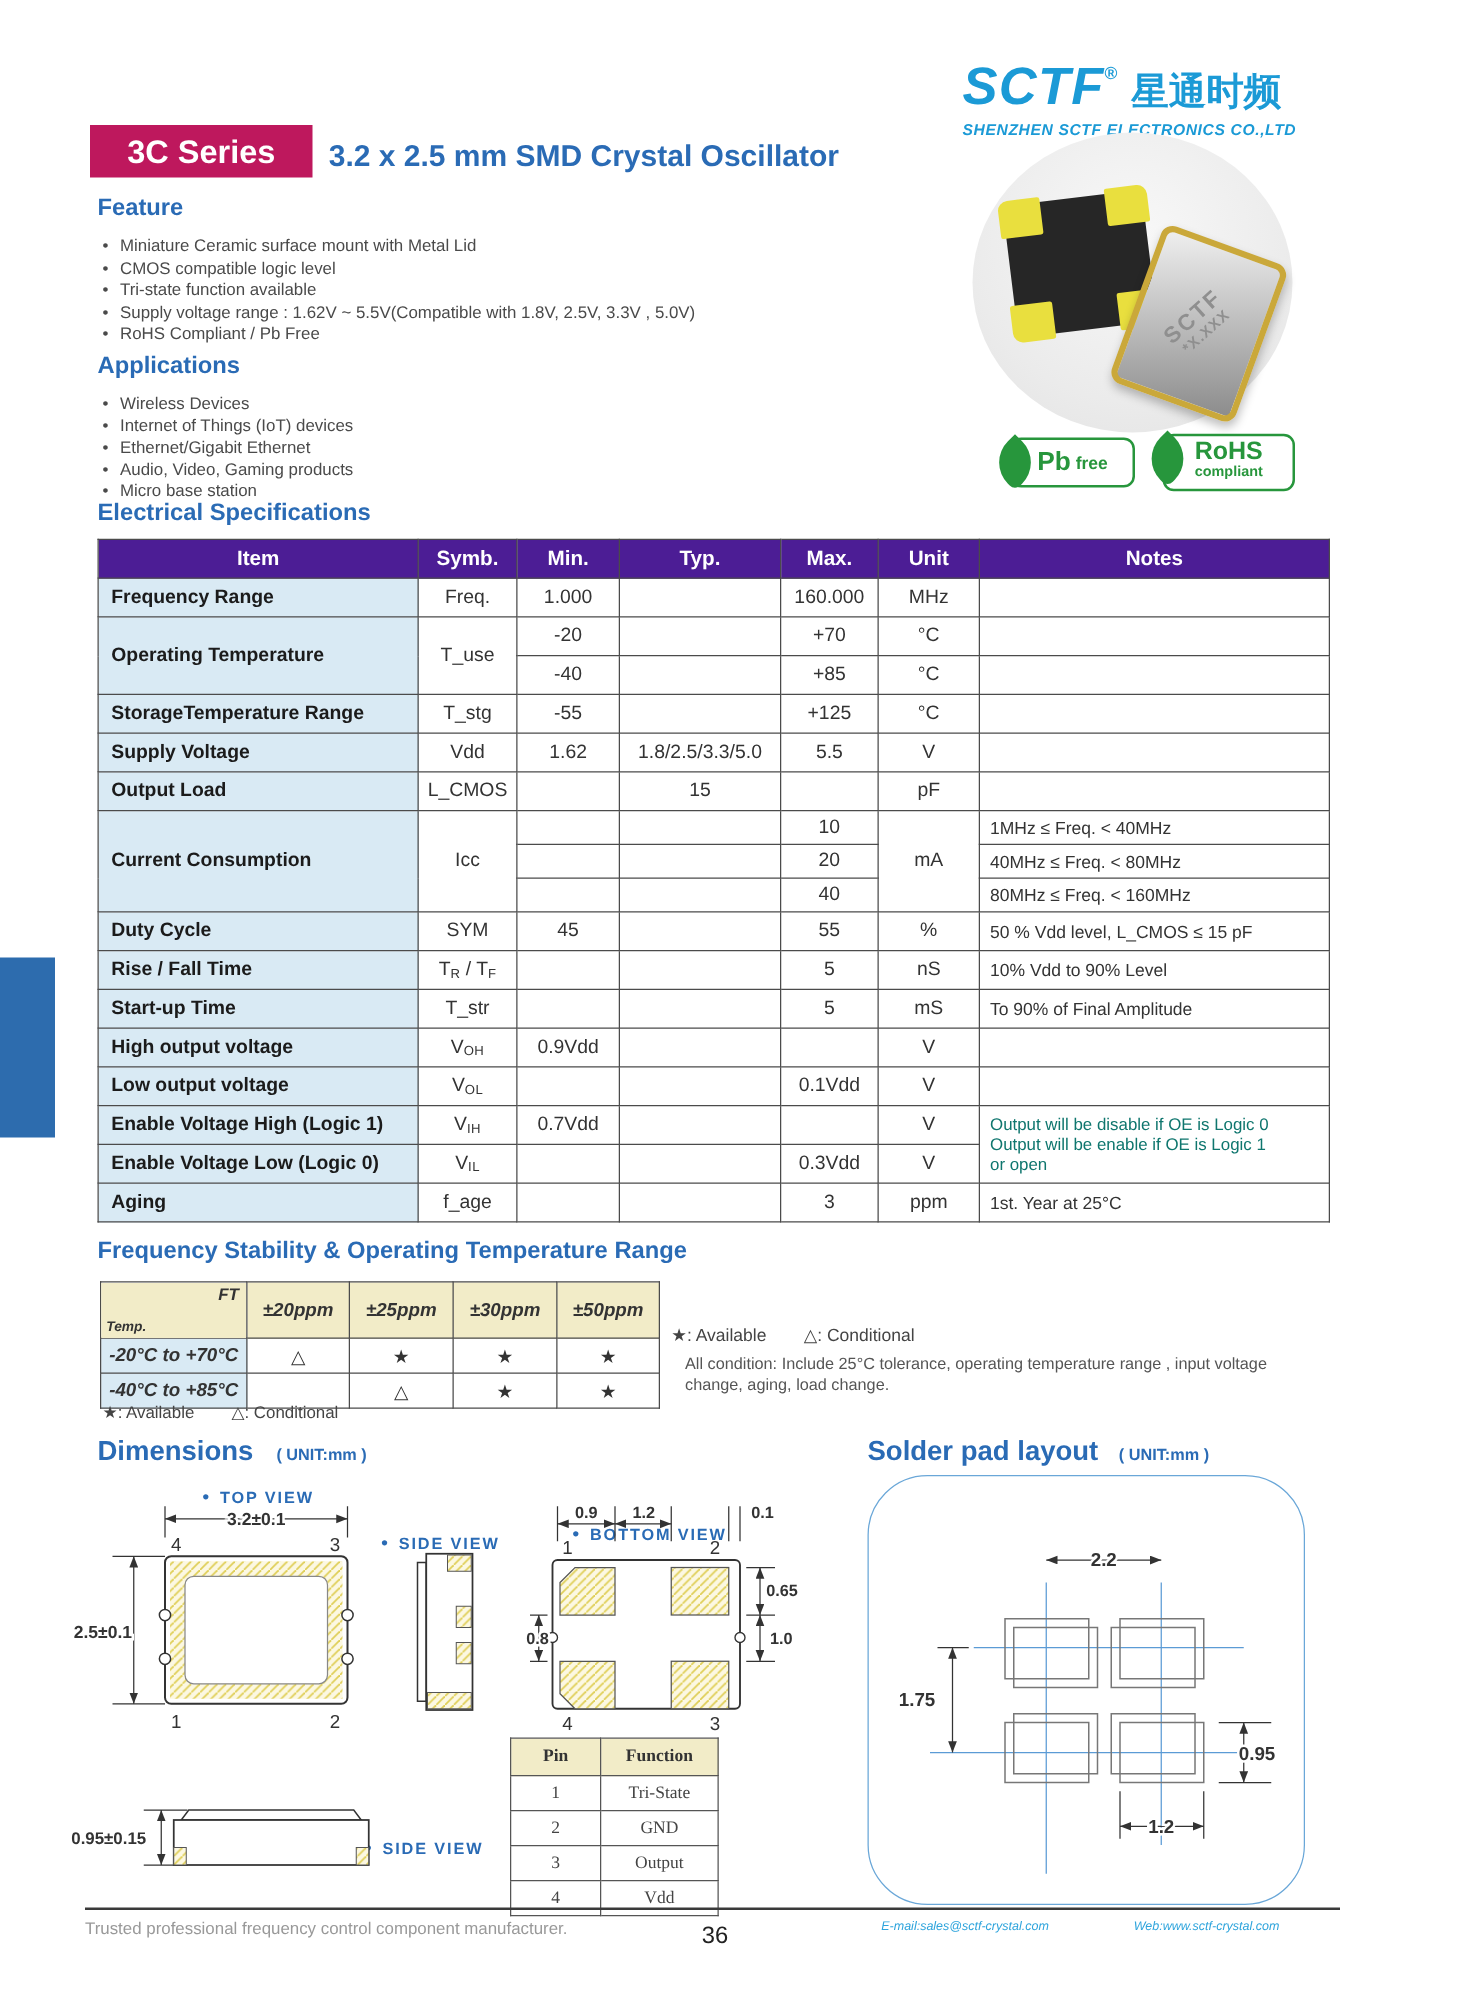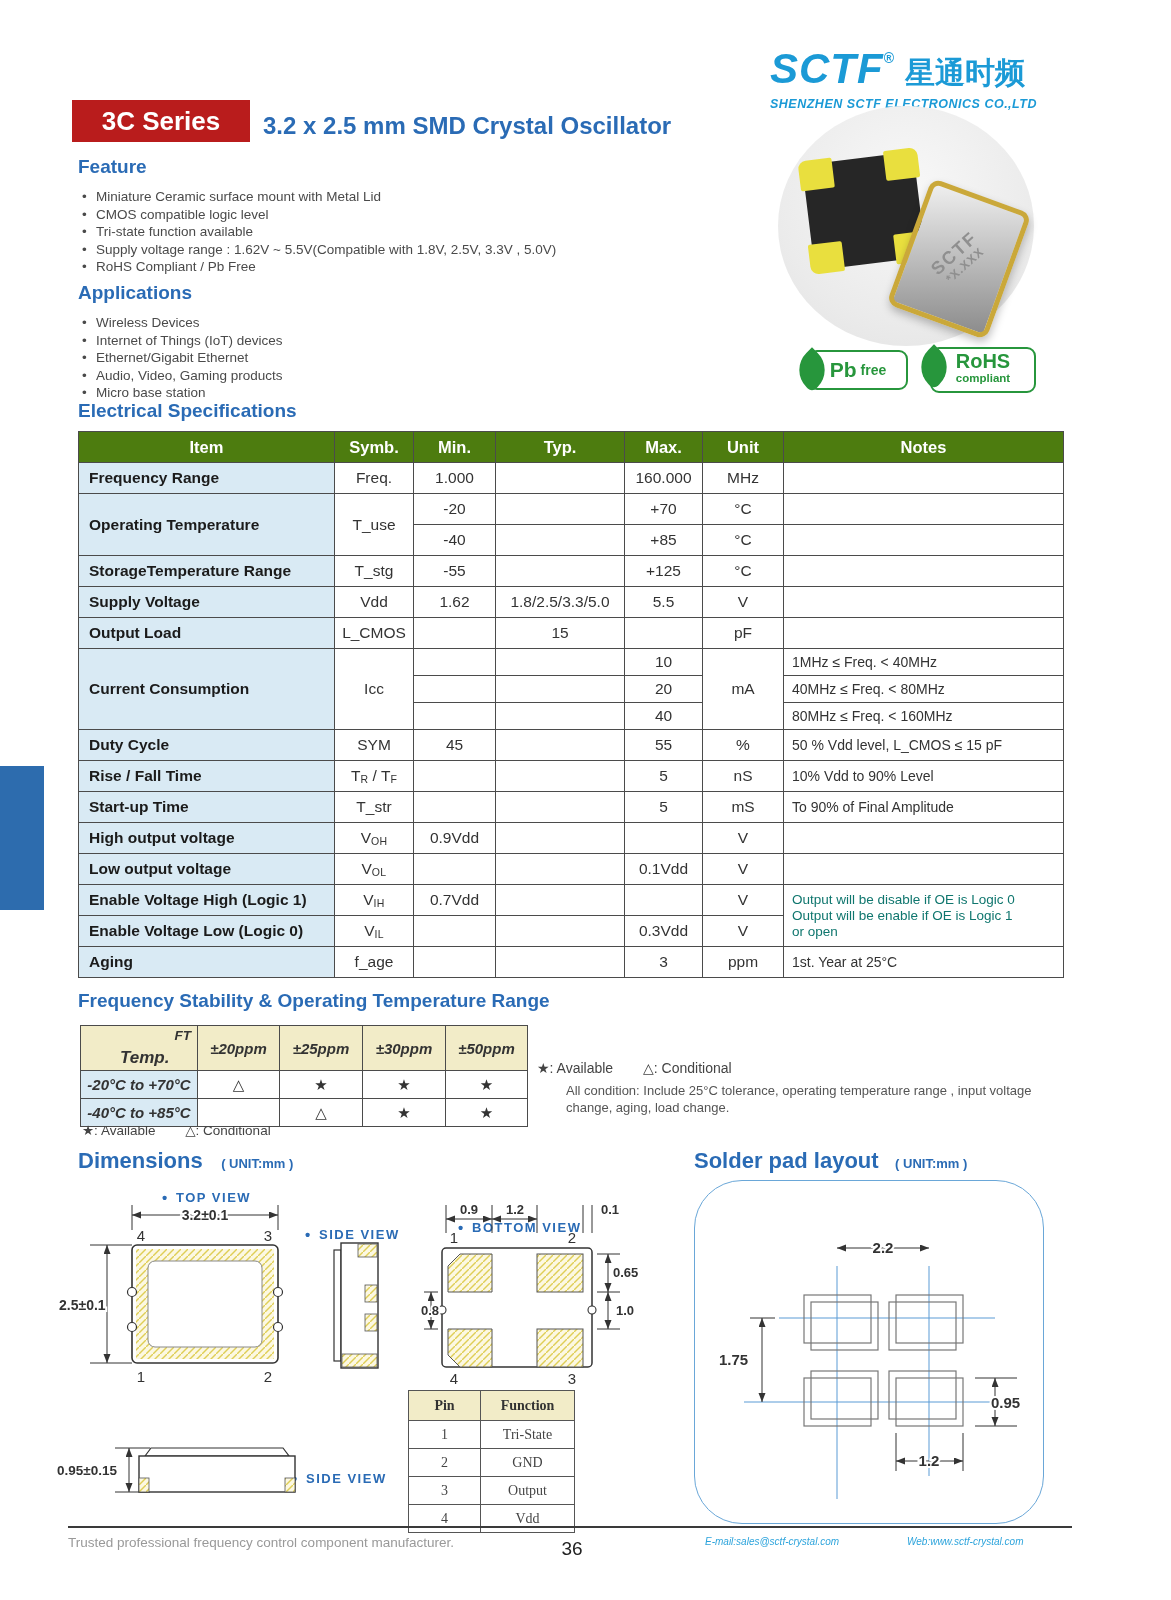--- a/index.html
+++ b/index.html
@@ -13,21 +13,21 @@
   .big-h{font-size:22px;}
   .unit-note{font-size:13px;color:#2a6bb5;font-weight:bold;}
 
   
   .logo-brand{font-size:42px;font-weight:bold;font-style:italic;color:#1b9ad6;letter-spacing:1px;line-height:44px;}
   .logo-reg{font-size:14px;vertical-align:20px;font-style:normal;}
   .logo-cn{font-size:30px;font-weight:bold;color:#1b9ad6;margin-left:10px;font-style:normal;}
   .logo-sub{font-size:12.5px;font-weight:bold;font-style:italic;color:#1b9ad6;letter-spacing:.5px;margin-top:3px;}
 
   
-  .series-badge{background:#b91c1c;color:#fff;font-size:26px;font-weight:bold;text-align:center;line-height:42px;}
+  .series-badge{background:#be185d;color:#fff;font-size:26px;font-weight:bold;text-align:center;line-height:42px;}
   .doc-title{font-size:24px;}
 
   
   .li{position:relative;padding-left:16px;font-size:13.5px;color:#4a4a4a;line-height:17.5px;}
   .li::before{content:"•";position:absolute;left:2px;color:#4a4a4a;}
 
   
   .photo-circle{border-radius:50%;background:radial-gradient(circle at 50% 35%,#f8f8f8,#ebebeb 65%,#e2e2e2);}
   .chip1{position:absolute;left:30px;top:52px;width:112px;height:106px;background:#262626;border-radius:6px;transform:rotate(-7deg);}
   .chip1 .pad{position:absolute;width:34px;height:30px;background:#e9df3e;}
@@ -41,39 +41,39 @@
   
   .gbadge{border:2.5px solid #27963c;border-radius:9px;background:#fff;display:flex;align-items:center;justify-content:center;}
   .leaf{position:absolute;left:-14px;top:2px;width:32px;height:32px;background:#27963c;border-radius:0 75% 6px 75%;transform:rotate(45deg);}
   .gb-bold{color:#27963c;font-weight:bold;}
   .gb-small{color:#27963c;}
 
   
   table{border-collapse:collapse;table-layout:fixed;}
   .etab{width:985px;}
   .etab th,.etab td{border:1px solid #4b4b4b;padding:0;}
-  .etab th{background:#4d7c0f;color:#fff;font-size:16.5px;height:30px;}
+  .etab th{background:#4c1d95;color:#fff;font-size:16.5px;height:30px;}
   .etab td{font-size:15.5px;}
   .t-item{background:#d9eaf4;font-weight:bold;padding-left:10px !important;color:#1b1b1b;}
   .t-c{text-align:center;}
   .t-note{padding-left:8px !important;font-size:14px !important;color:#333;}
   .t-note3{padding-left:8px !important;font-size:13.5px !important;line-height:16px;color:#0f766e;}
   .r31{height:31px;} .r27{height:27px;}
   sub.sm{font-size:10.5px;vertical-align:-2px;letter-spacing:.3px;}
 
   
   .stab{width:447px;font-style:italic;}
   .stab th,.stab td{border:1px solid #4b4b4b;}
   .stab th{background:#f2ecc8;font-size:15px;height:42px;}
   .stab td{font-size:15px;text-align:center;height:25px;}
   .s-label{background:#d9eaf4;font-weight:bold;font-size:13.5px;}
   .diag{position:relative;background:
         linear-gradient(to bottom right,rgba(0,0,0,0) calc(50% - .8px),#555 calc(50% - .8px),#555 calc(50% + .8px),rgba(0,0,0,0) calc(50% + .8px)),#f2ecc8;}
   .diag .ft{position:absolute;right:6px;top:2px;font-size:13.5px;font-weight:bold;}
-  .diag .tp{position:absolute;left:4px;bottom:2px;font-size:17px;font-weight:bold;margin-left:35px;}
+  .diag .tp{position:absolute;left:4px;bottom:2px;font-size:11px;font-weight:bold;}
   .legend{font-size:14px;color:#444;}
   .cond{font-size:13px;color:#555;line-height:17px;width:495px;}
 
   
   .view-label{color:#2a6bb5;font-weight:bold;font-size:13px;letter-spacing:1.5px;position:relative;padding-left:14px;}
   .view-label::before{content:"•";position:absolute;left:0;top:-1px;font-size:15px;}
 
   
   .ptab{width:166px;}
   .ptab th,.ptab td{border:1px solid #555;font-size:14px;text-align:center;font-family:Liberation Serif, serif;}
@@ -365,21 +365,21 @@
     </tr>
   </tbody>
     </table>
 
   <div class="abs legend" style="left:537px;top:1060px;">
     <span>★:</span>
     <span>Available</span>
     <span style="margin-left:26px;">△:</span>
     <span>Conditional</span>
   </div>
-  <div class="abs cond" style="left:566px;top:1082px;">All condition:  Include 25°C tolerance, operating temperature range , input voltage change, aging, load change.</div>
+  <div class="abs cond" style="left:548px;top:1082px;">All condition:  Include 25°C tolerance, operating temperature range , input voltage change, aging, load change.</div>
   <div class="abs legend" style="left:82px;top:1122px;font-size:13.5px;">
     <span>★:</span>
     <span>Available</span>
     <span style="margin-left:26px;">△:</span>
     <span>Conditional</span>
   </div>
 
   <div class="abs" style="left:78px;top:1148px;">
     <span class="h-blue big-h">Dimensions</span>
     <span class="unit-note" style="margin-left:14px;">( UNIT:mm )</span>

